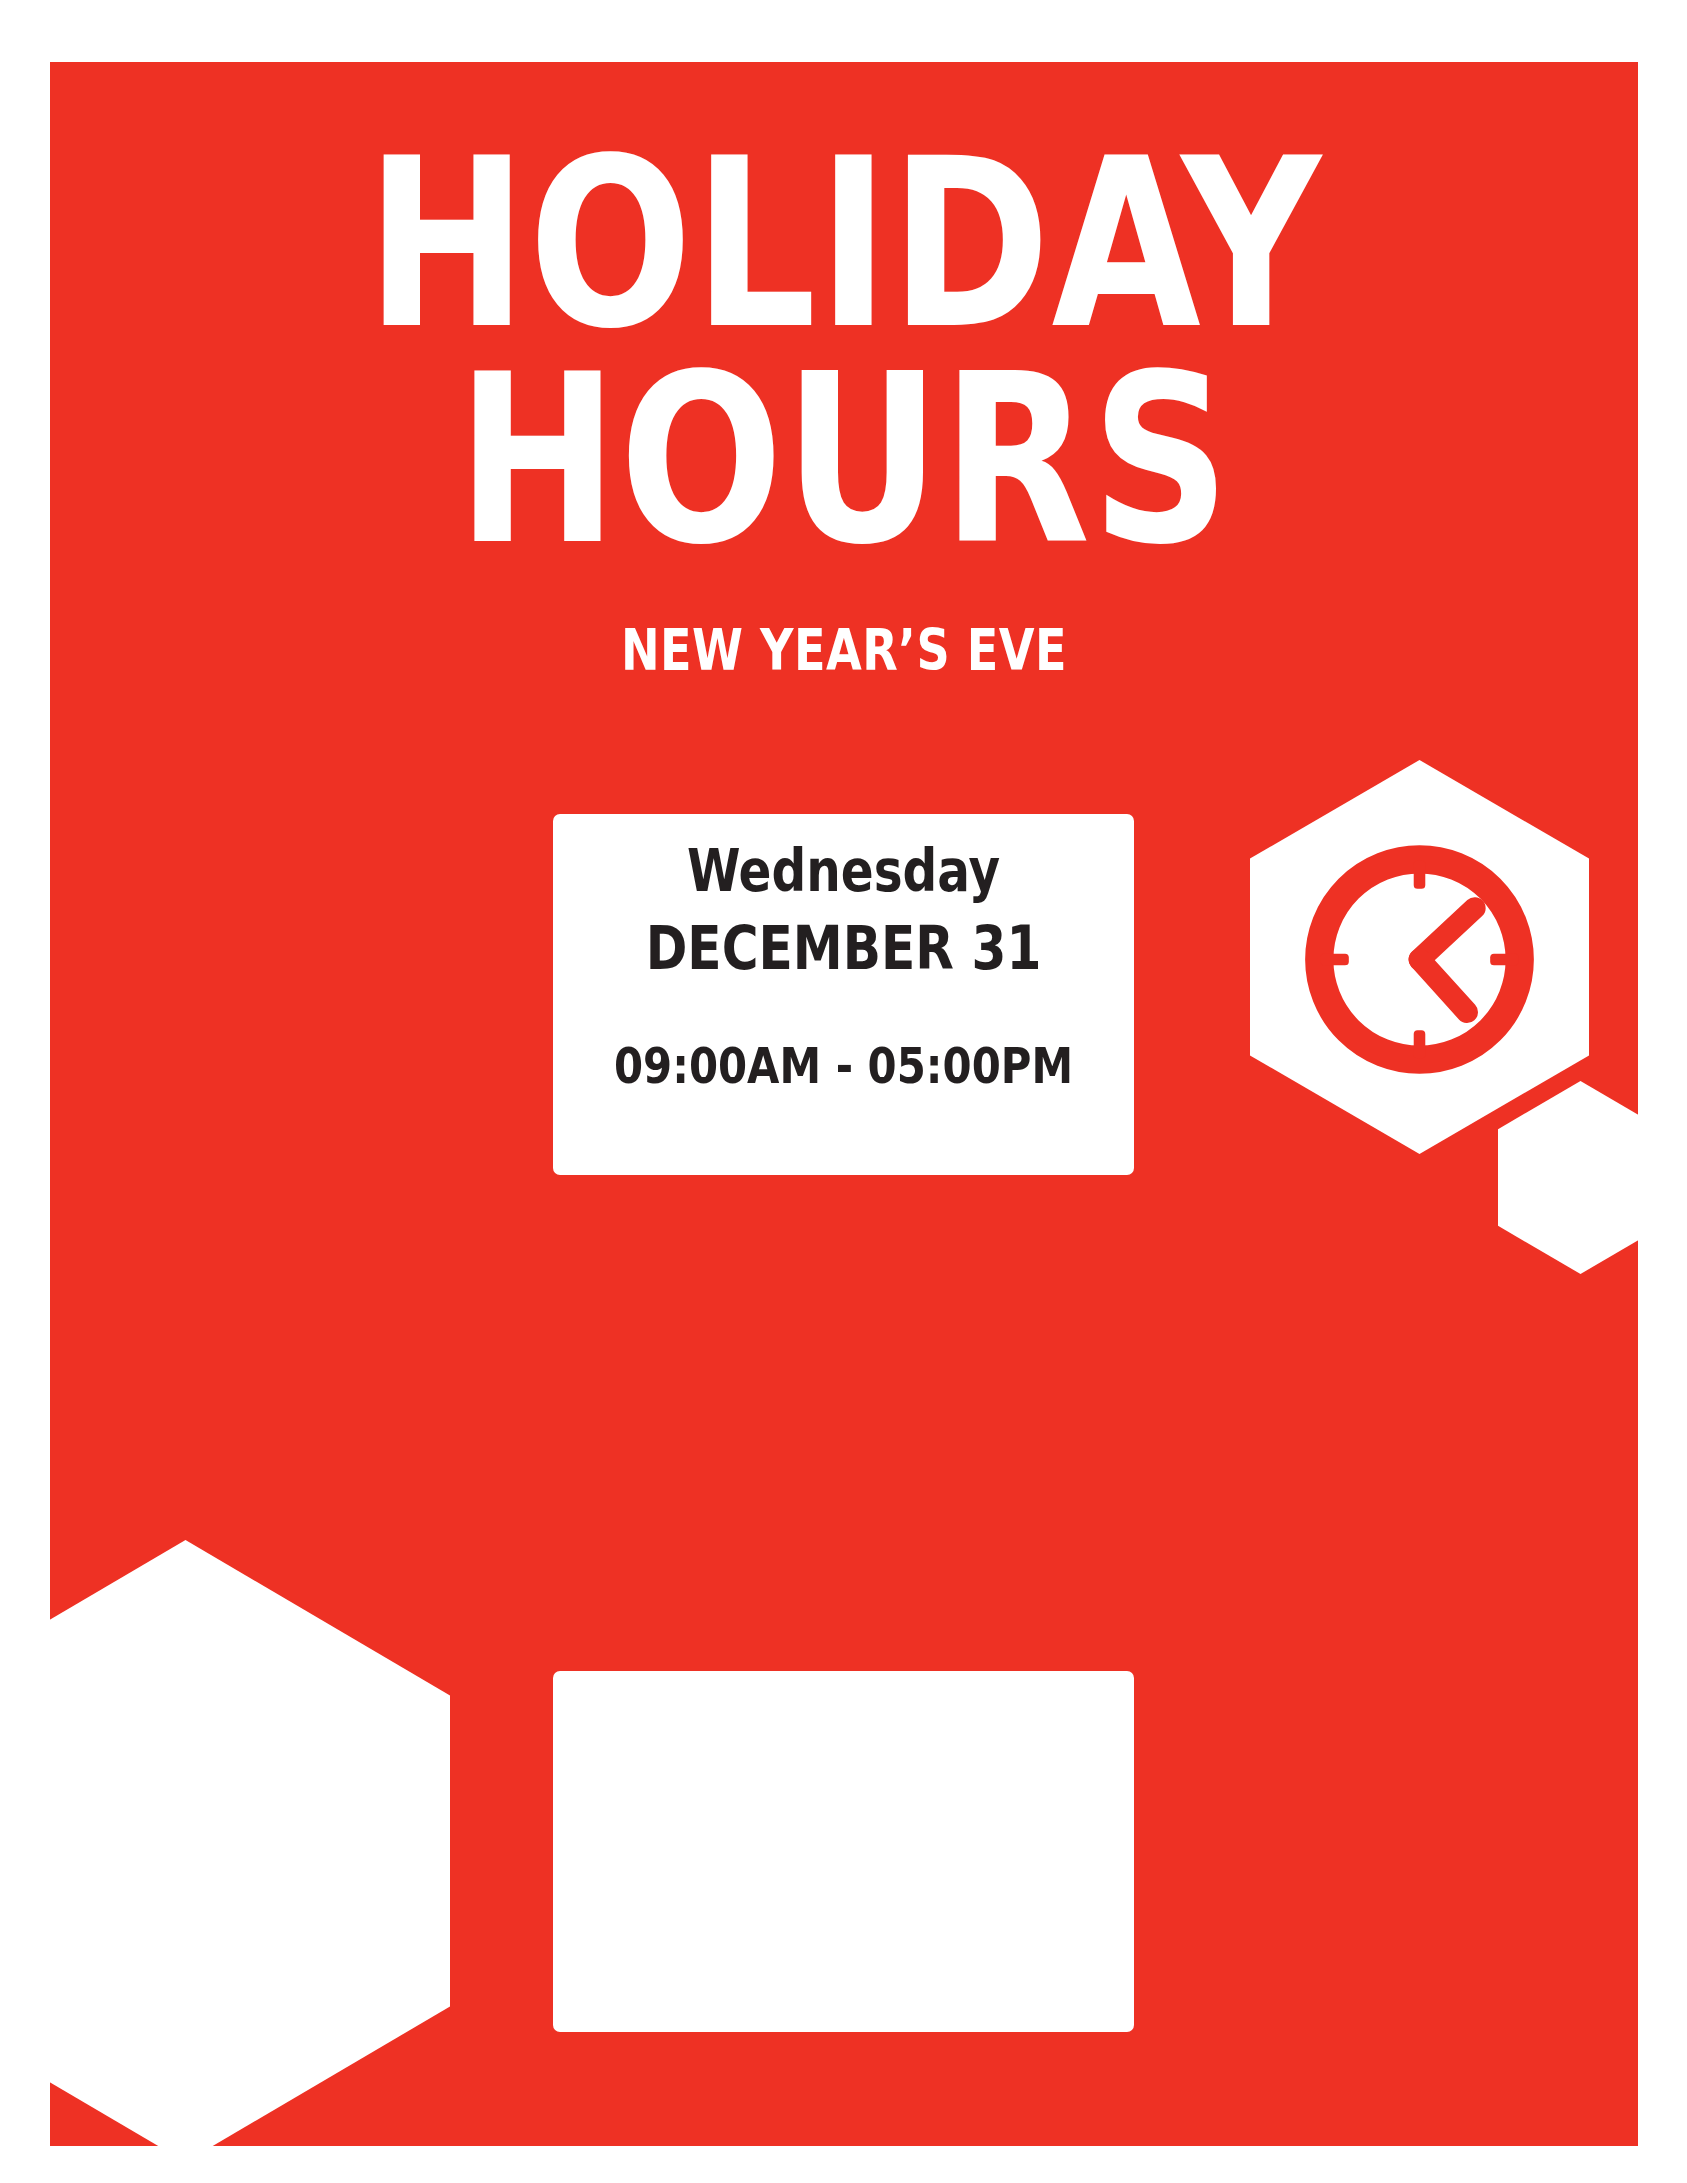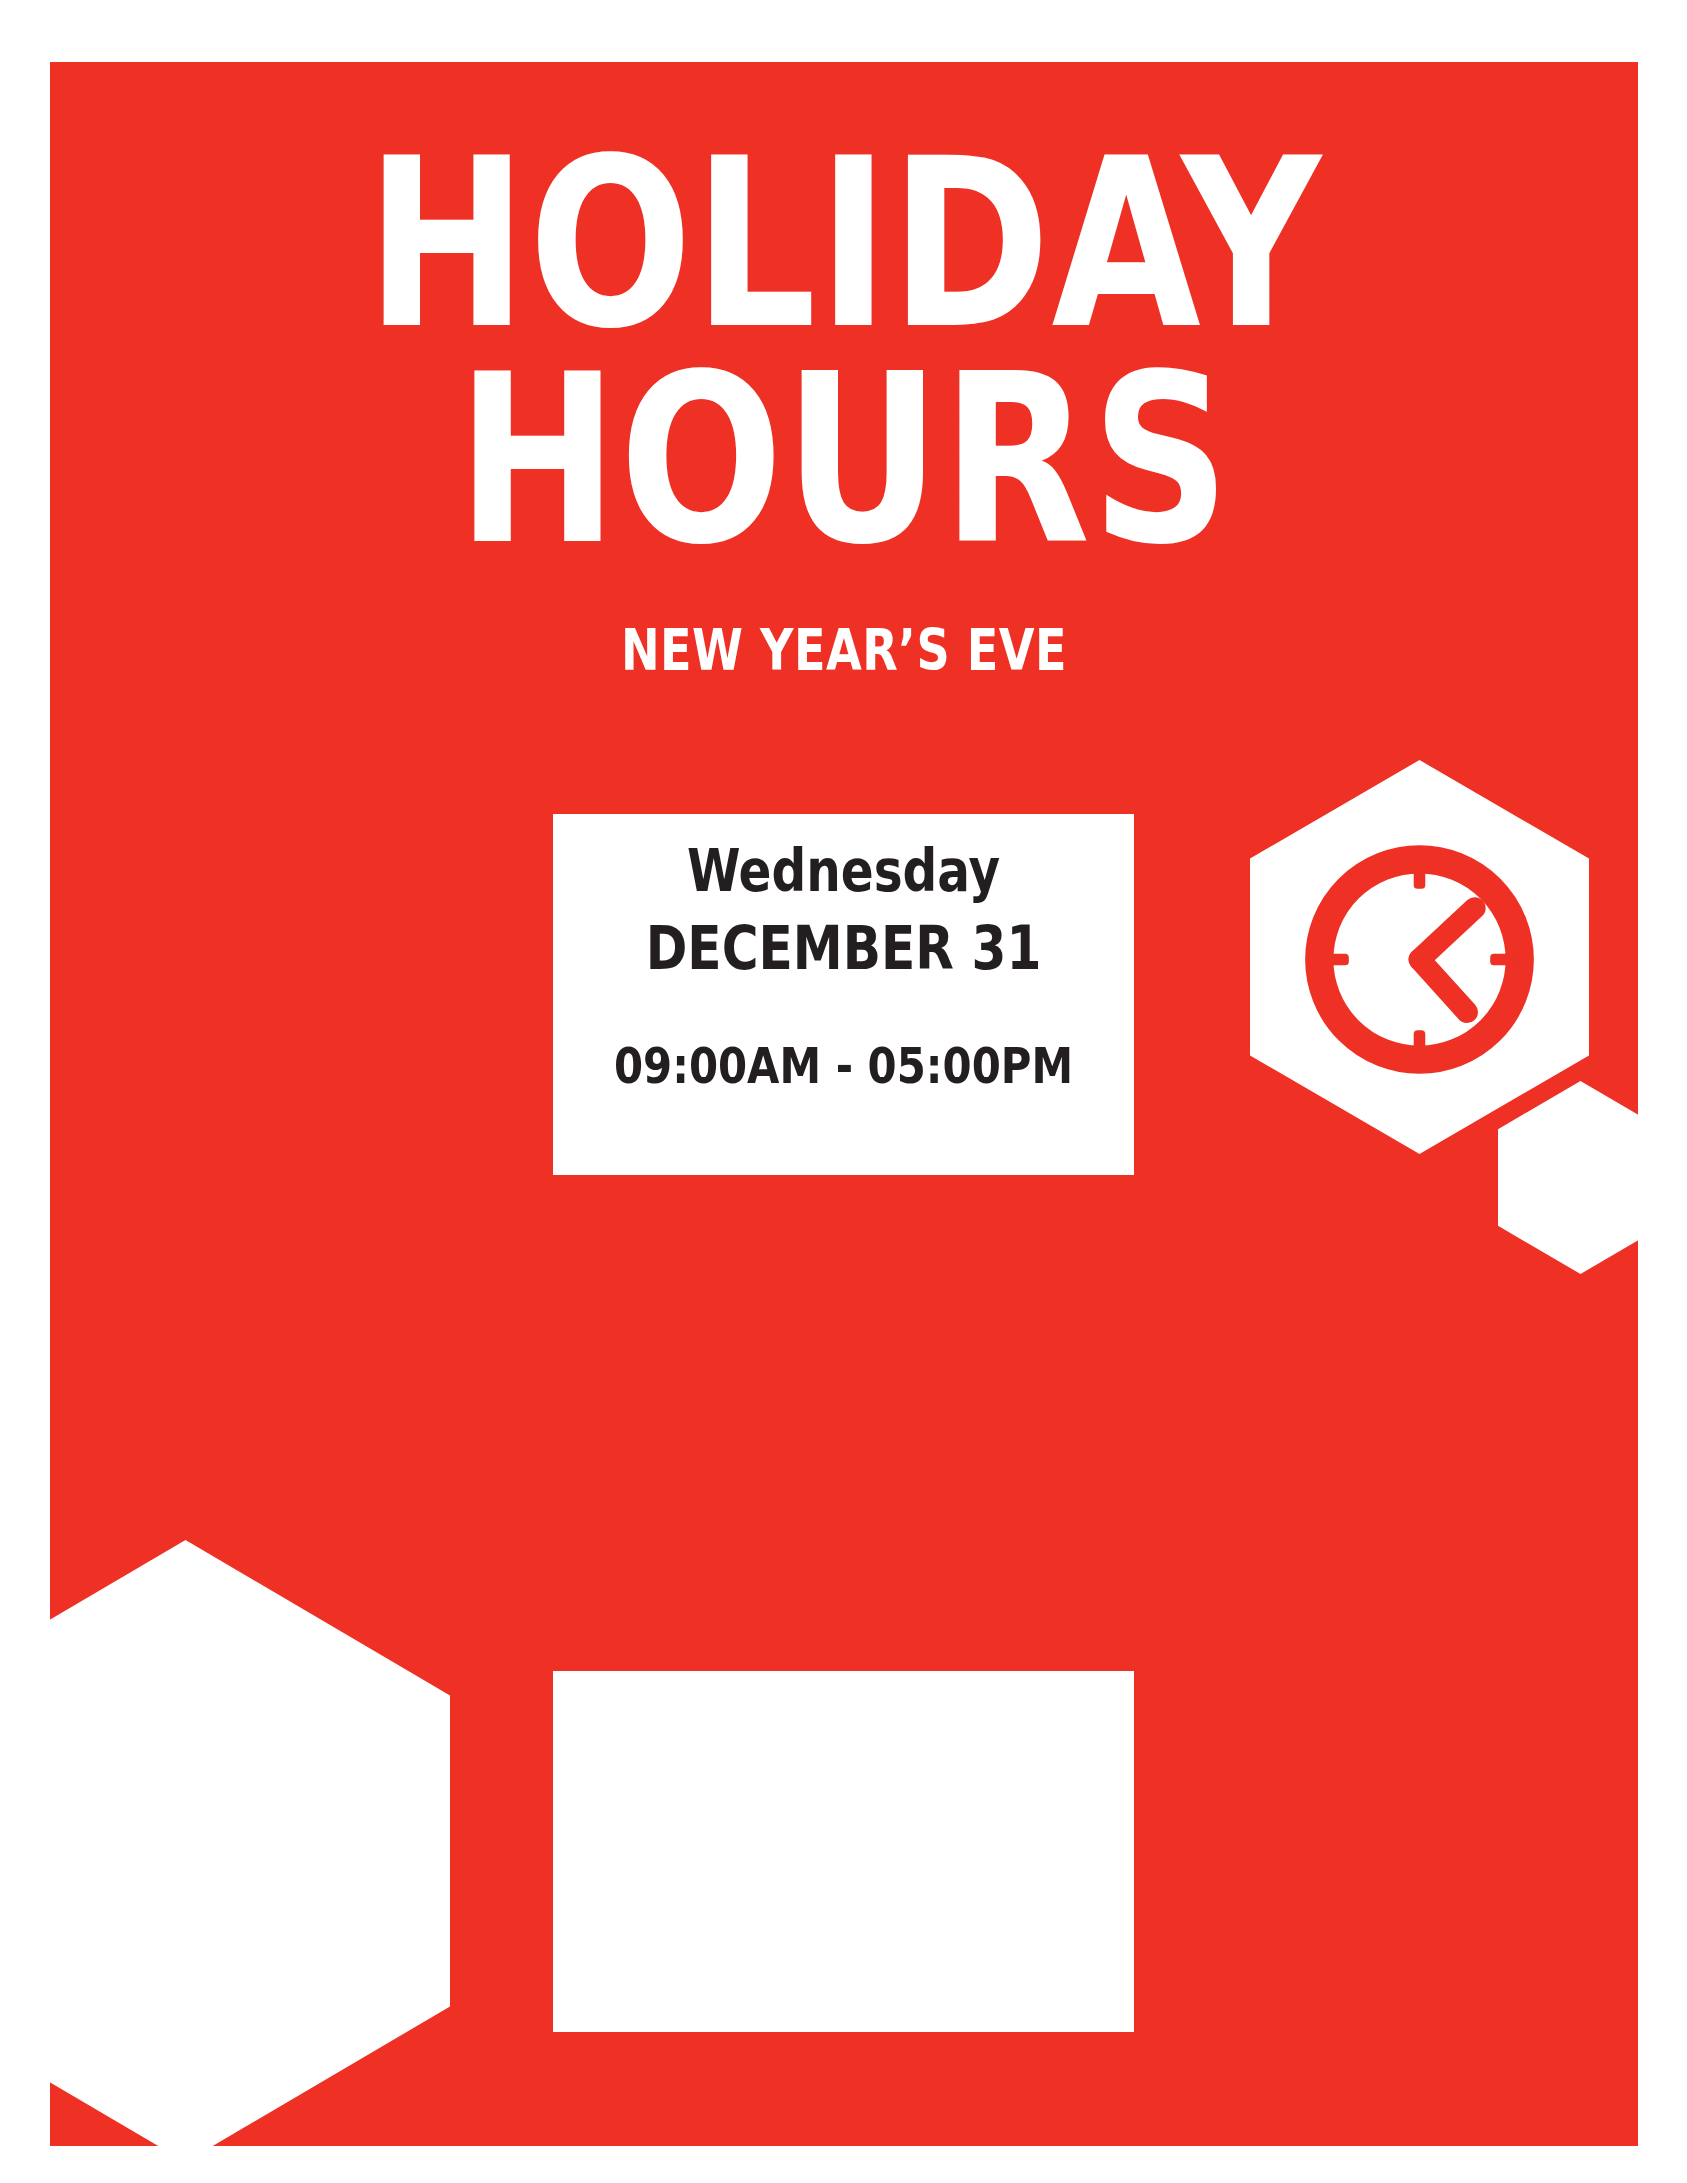--- a/index.html
+++ b/index.html
@@ -85,20 +85,21 @@
   
   .card {
     position:absolute;
     left:553px;
     width:581px;
     background:#ffffff;
     box-sizing:border-box;
     padding:26.5px 20px 20px 20px;
     text-align:center;
     color:#231f20;
+    border-radius:7px;
   }
   #card-1 { top:802px; height:361px; }
   #card-2 { top:1231px; height:363px; }
   #card-3 { top:1659px; height:361px; }
 
   .card .weekday {
     font-family:"Liberation Sans Narrow","DejaVu Sans Condensed","Liberation Sans", sans-serif;
     font-weight:700;
     font-size:58px;
     line-height:1.05;

